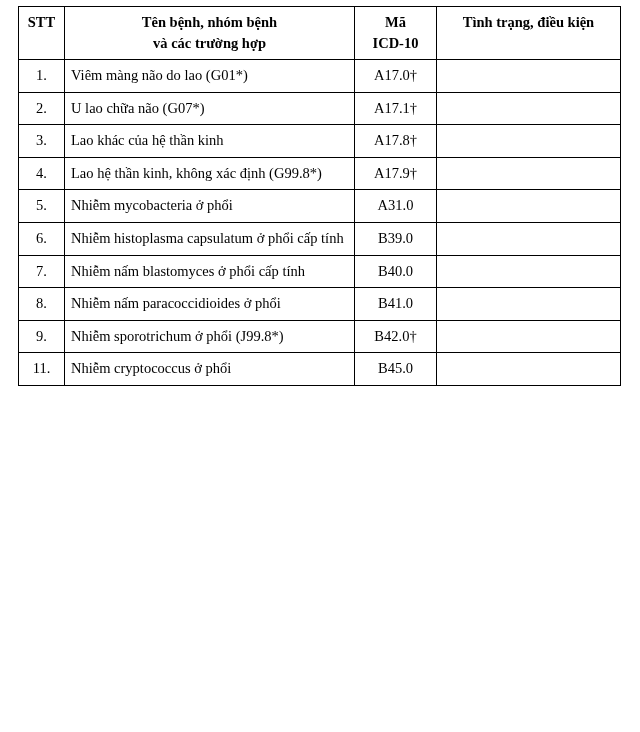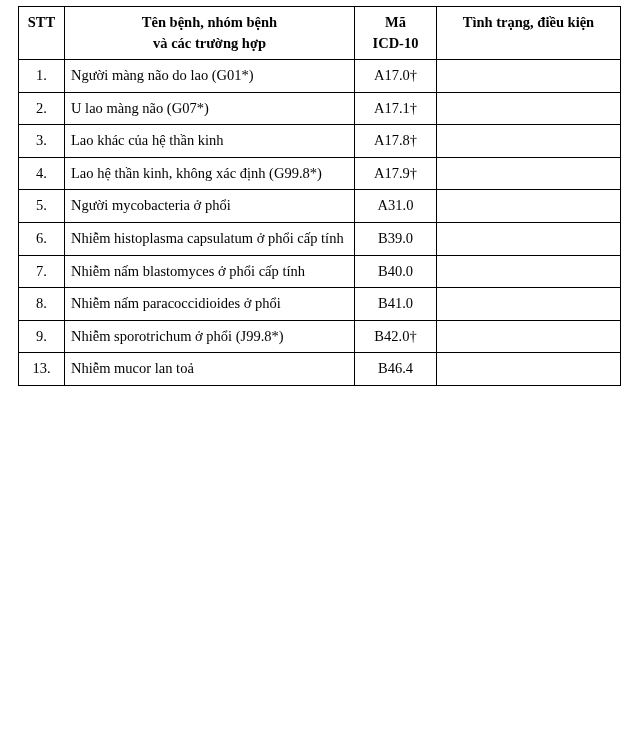--- a/index.html
+++ b/index.html
@@ -90,45 +90,45 @@
         <th>
           <span>Mã</span>
           <span class="l2">ICD-10</span>
         </th>
         <th>Tình trạng, điều kiện</th>
       </tr>
     </thead>
     <tbody id="table-body">
         <tr>
           <td class="cell-stt">1.</td>
-          <td class="cell-name">Người màng não do lao (G01*)</td>
+          <td class="cell-name">Viêm màng não do lao (G01*)</td>
           <td class="cell-code">A17.0†</td>
           <td class="cell-cond"></td>
         </tr>
         <tr>
           <td class="cell-stt">2.</td>
-          <td class="cell-name">U lao màng não (G07*)</td>
+          <td class="cell-name">U lao chữa não (G07*)</td>
           <td class="cell-code">A17.1†</td>
           <td class="cell-cond"></td>
         </tr>
         <tr>
           <td class="cell-stt">3.</td>
           <td class="cell-name">Lao khác của hệ thần kinh</td>
           <td class="cell-code">A17.8†</td>
           <td class="cell-cond"></td>
         </tr>
         <tr>
           <td class="cell-stt">4.</td>
           <td class="cell-name">Lao hệ thần kinh, không xác định (G99.8*)</td>
           <td class="cell-code">A17.9†</td>
           <td class="cell-cond"></td>
         </tr>
         <tr>
           <td class="cell-stt">5.</td>
-          <td class="cell-name">Người mycobacteria ở phổi</td>
+          <td class="cell-name">Nhiễm mycobacteria ở phổi</td>
           <td class="cell-code">A31.0</td>
           <td class="cell-cond"></td>
         </tr>
         <tr>
           <td class="cell-stt">6.</td>
           <td class="cell-name">Nhiễm histoplasma capsulatum ở phổi cấp tính</td>
           <td class="cell-code">B39.0</td>
           <td class="cell-cond"></td>
         </tr>
         <tr>
@@ -143,20 +143,20 @@
           <td class="cell-code">B41.0</td>
           <td class="cell-cond"></td>
         </tr>
         <tr>
           <td class="cell-stt">9.</td>
           <td class="cell-name">Nhiễm sporotrichum ở phổi (J99.8*)</td>
           <td class="cell-code">B42.0†</td>
           <td class="cell-cond"></td>
         </tr>
         <tr>
-          <td class="cell-stt">13.</td>
-          <td class="cell-name">Nhiễm mucor lan toả</td>
-          <td class="cell-code">B46.4</td>
+          <td class="cell-stt">11.</td>
+          <td class="cell-name">Nhiễm cryptococcus ở phổi</td>
+          <td class="cell-code">B45.0</td>
           <td class="cell-cond"></td>
         </tr>
       </tbody>
   </table>
 </div>
 
 </body></html>

